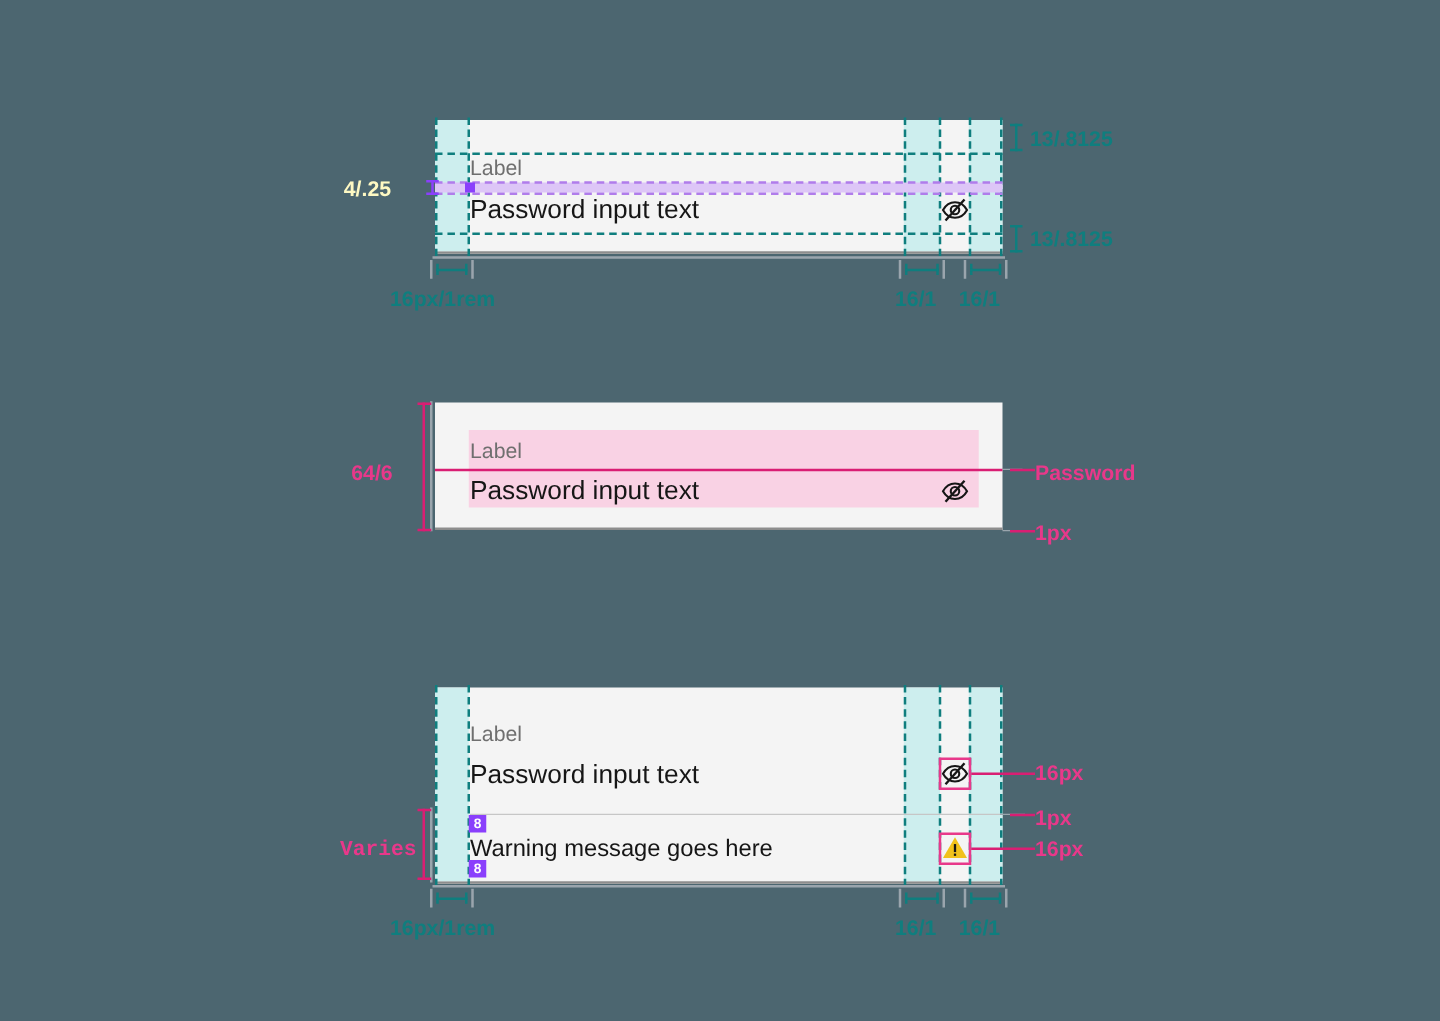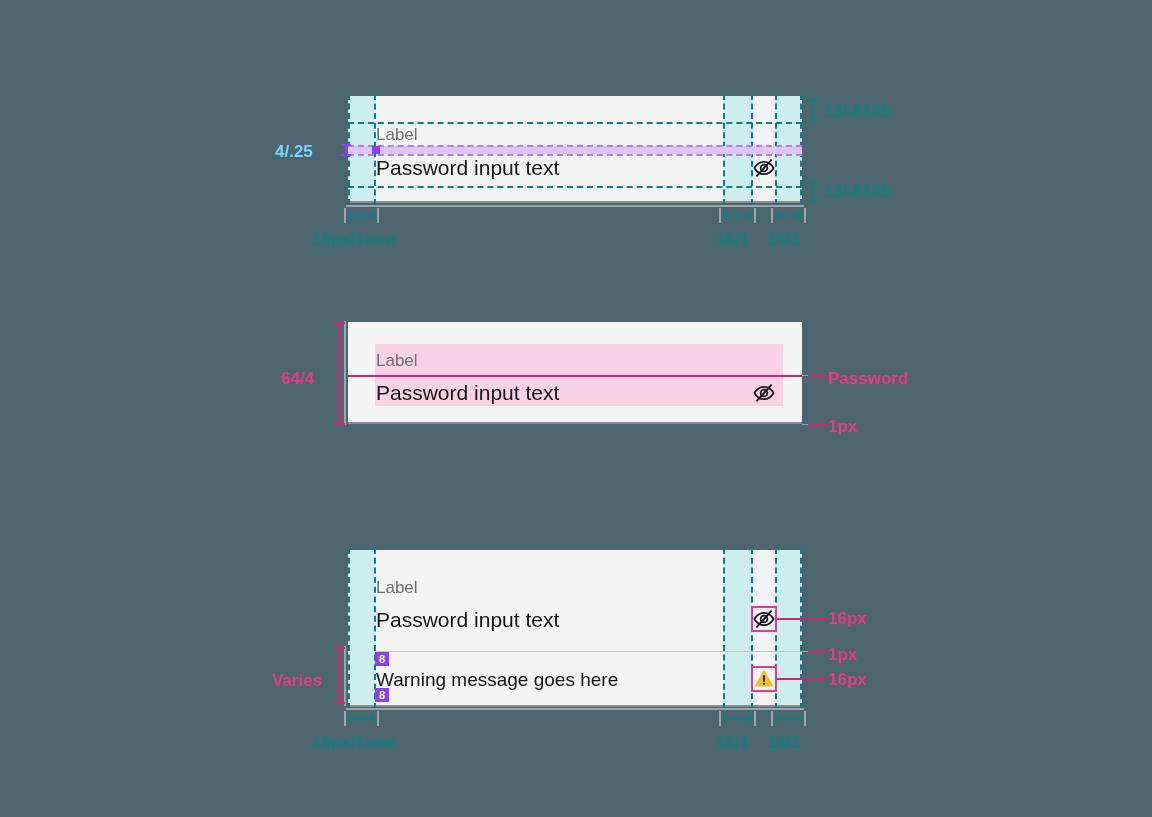--- a/index.html
+++ b/index.html
@@ -136,21 +136,21 @@
     <div class="pband" style="left:348px; top:146px; width:454px; height:8px;"></div>
     <div class="hdash-p" style="left:348px; top:145px; width:454px;"></div>
     <div class="hdash-p" style="left:348px; top:154px; width:454px;"></div>
     <div class="pdot" style="left:372px; top:146px; width:8px; height:8px;"></div>
 
     <div class="abs" style="left:341px; top:144px; width:10px; height:12px;">
       <div style="position:absolute;left:4px;top:0;bottom:0;width:2px;background:#8a3ffc;"></div>
       <div style="position:absolute;left:0;top:0;width:10px;height:2px;background:#8a3ffc;"></div>
       <div style="position:absolute;left:0;bottom:0;width:10px;height:2px;background:#8a3ffc;"></div>
     </div>
-    <div class="abs" style="left:275px; top:142px; color:#7dd3fc; font-size:17px; font-weight:bold;">4/.25</div>
+    <div class="abs" style="left:275px; top:142px; color:#fef9c3; font-size:17px; font-weight:bold;">4/.25</div>
 
     <div class="lbl" style="left:376px; top:126px;">Label</div>
     <div class="val" style="left:376px; top:157px;">Password input text</div>
 
     <span class="abs" style="left:752px; top:156px; width:24px; height:24px;">
       <svg width="24" height="24" viewBox="0 0 24 24" fill="none" stroke="#161616" stroke-width="1.7">
         <path d="M2.4 12c2.3-4.1 5.8-6.2 9.6-6.2S19.3 7.9 21.6 12c-2.3 4.1-5.8 6.2-9.6 6.2S4.7 16.1 2.4 12z"></path>
         <circle cx="12" cy="12" r="3.4"></circle>
         <line x1="4.4" y1="20.4" x2="19.6" y2="3.6" stroke-width="1.9"></line>
       </svg>
@@ -227,21 +227,21 @@
     <div class="pink-line-h" style="left:808px; top:424px; width:20px;"></div>
     <div class="note-p" style="left:828px; top:417px;">1px</div>
 
     <div class="grey-line" style="left:344px; top:321px; width:2px; height:104px;"></div>
 
     <div class="mtick-v" style="left:334px; top:322px; height:103px;">
       <div class="bar"></div>
         <div class="cap-t"></div>
         <div class="cap-b"></div>
     </div>
-    <div class="note-p" style="left:281px; top:369px;">64/4</div>
+    <div class="note-p" style="left:281px; top:369px;">64/6</div>
   </div>
 
   <div>
 
     <div class="field" style="left:348px; top:550px; width:454px; height:157px;">
     </div>
 
     <div class="band" style="left:348px; top:550px; width:27px; height:155px;"></div>
     <div class="band" style="left:723px; top:550px; width:29px; height:155px;"></div>
     <div class="band" style="left:775px; top:550px; width:27px; height:155px;"></div>
@@ -287,21 +287,21 @@
     <div class="pink-box" style="left:751px; top:666px; width:26px; height:26px;"></div>
     <div class="pink-line-h" style="left:777px; top:678px; width:51px;"></div>
     <div class="note-p" style="left:828px; top:670px;">16px</div>
 
     <div class="grey-line" style="left:344px; top:646px; width:2px; height:60px;"></div>
     <div class="mtick-v" style="left:334px; top:647px; height:57px;">
       <div class="bar"></div>
         <div class="cap-t"></div>
         <div class="cap-b"></div>
     </div>
-    <div class="note-p" style="left:272px; top:671px;">Varies</div>
+    <div class="note-p" style="left:272px; top:671px;font-family:Liberation Mono, monospace;">Varies</div>
 
     <div class="grey-line" style="left:346px; top:708px; width:458px; height:2px;"></div>
 
     <div class="tick-h" style="left:349px; top:714px; width:25px;">
       <div class="end-l"></div>
         <div class="end-r"></div>
       <div class="cap-l"></div>
         <div class="bar"></div>
         <div class="cap-r"></div>
     </div>

